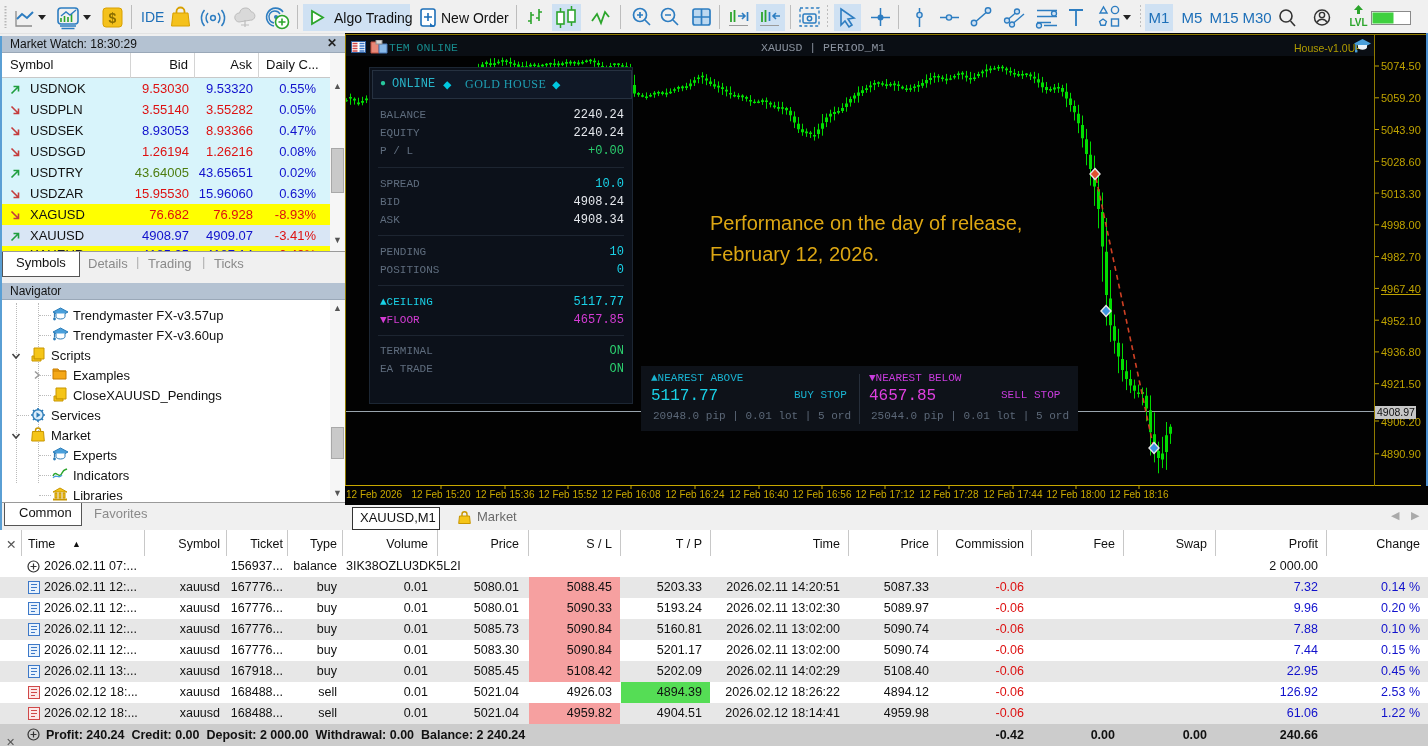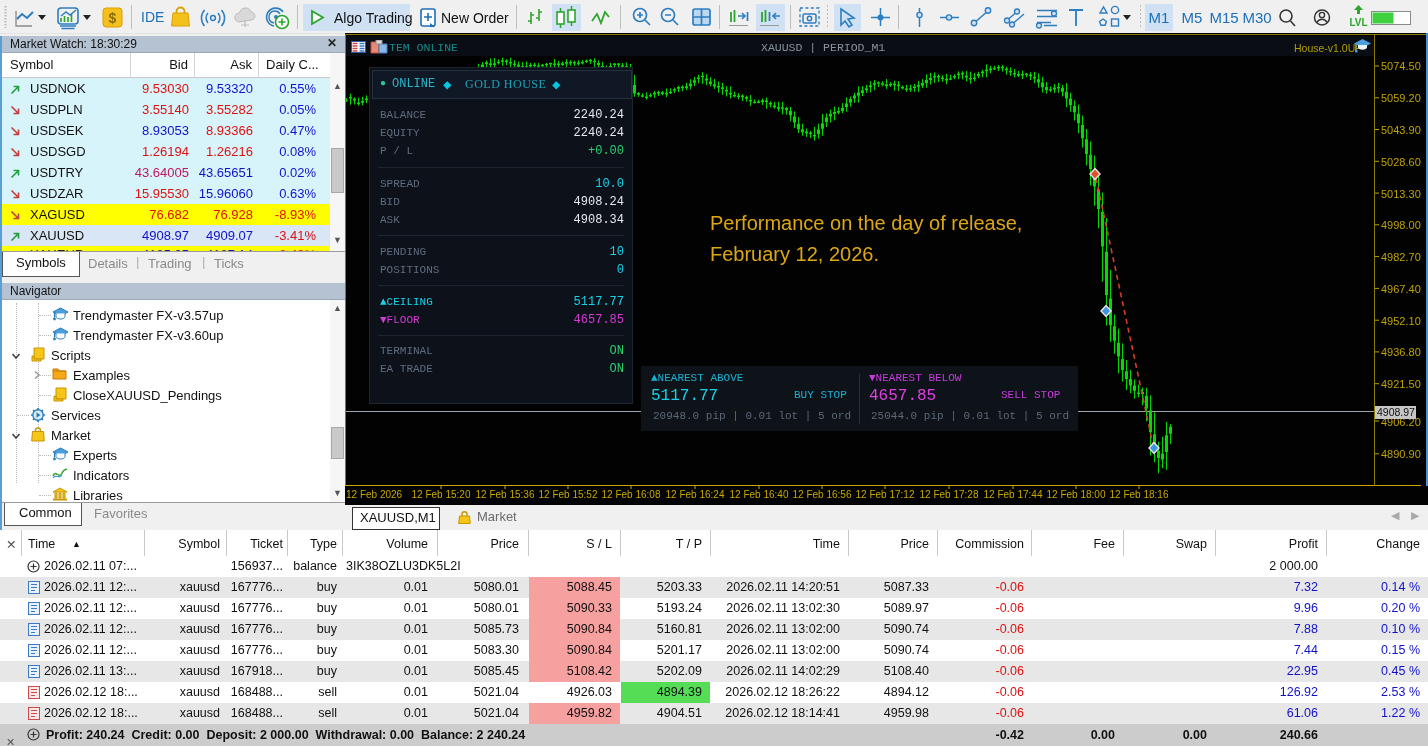--- a/index.html
+++ b/index.html
@@ -161,21 +161,21 @@
       <span style="position:absolute;left:28px;top:3px;color:#111;">USDSGD</span>
       <span class="abs" style="right:141px;top:3px;color:#dd1111;">1.26194</span>
       <span class="abs" style="right:77px;top:3px;color:#dd1111;">1.26216</span>
       <span class="abs" style="right:14px;top:3px;color:#1111cc;">0.08%</span>
     </div>
 <div class="abs" style="left:0;top:126px;width:328px;height:21px;background:#d8f4fb;border-bottom:1px solid #eef9fc;">
       <svg width="11" height="11" style="position:absolute;left:8px;top:6px" viewBox="0 0 11 11">
         <path d="M1.5 9.5L8 3M3.5 2.5h5v5" stroke="#1e9e3e" stroke-width="1.6" fill="none"></path>
       </svg>
       <span style="position:absolute;left:28px;top:3px;color:#111;">USDTRY</span>
-      <span class="abs" style="right:141px;top:3px;color:#be185d;">43.64005</span>
+      <span class="abs" style="right:141px;top:3px;color:#4d7c0f;">43.64005</span>
       <span class="abs" style="right:77px;top:3px;color:#1111cc;">43.65651</span>
       <span class="abs" style="right:14px;top:3px;color:#1111cc;">0.02%</span>
     </div>
 <div class="abs" style="left:0;top:147px;width:328px;height:21px;background:#d8f4fb;border-bottom:1px solid #eef9fc;">
       <svg width="11" height="11" style="position:absolute;left:8px;top:6px" viewBox="0 0 11 11">
         <path d="M1.5 1.5L8 8M8.5 3.5v5h-5" stroke="#c43c3c" stroke-width="1.6" fill="none"></path>
       </svg>
       <span style="position:absolute;left:28px;top:3px;color:#111;">USDZAR</span>
       <span class="abs" style="right:141px;top:3px;color:#dd1111;">15.95530</span>
       <span class="abs" style="right:77px;top:3px;color:#1111cc;">15.96060</span>
@@ -432,21 +432,21 @@
     <line x1="794" y1="0" x2="794" y2="3" stroke="#c8a800"></line>
   </svg>
 <div class="abs" style="left:1375px;top:36px;width:51px;height:449px;background:#020202;font-size:11px;color:#bfa300;">
 <span class="abs" style="left:6px;top:24px;">5074.50</span>
 <span class="abs" style="left:6px;top:56px;">5059.20</span>
 <span class="abs" style="left:6px;top:88px;">5043.90</span>
 <span class="abs" style="left:6px;top:120px;">5028.60</span>
 <span class="abs" style="left:6px;top:152px;">5013.30</span>
 <span class="abs" style="left:6px;top:183px;">4998.00</span>
 <span class="abs" style="left:6px;top:215px;">4982.70</span>
-<span class="abs" style="left:6px;top:247px;">4967.40</span>
+<span class="abs" style="left:6px;top:247px;text-decoration:underline;">4967.40</span>
 <span class="abs" style="left:6px;top:279px;">4952.10</span>
 <span class="abs" style="left:6px;top:310px;">4936.80</span>
 <span class="abs" style="left:6px;top:342px;">4921.50</span>
 <span class="abs" style="left:6px;top:380px;">4906.20</span>
 <span class="abs" style="left:6px;top:412px;">4890.90</span>
 </div>
 <svg class="abs" style="left:1375px;top:36px" width="6" height="449" viewBox="0 0 6 449">
     <line x1="0" y1="30.0" x2="4" y2="30.0" stroke="#bfa300"></line>
     <line x1="0" y1="61.8" x2="4" y2="61.8" stroke="#bfa300"></line>
     <line x1="0" y1="93.5" x2="4" y2="93.5" stroke="#bfa300"></line>

